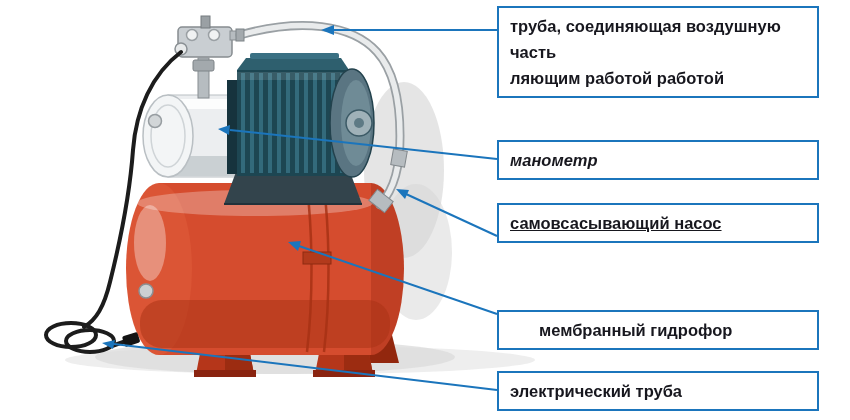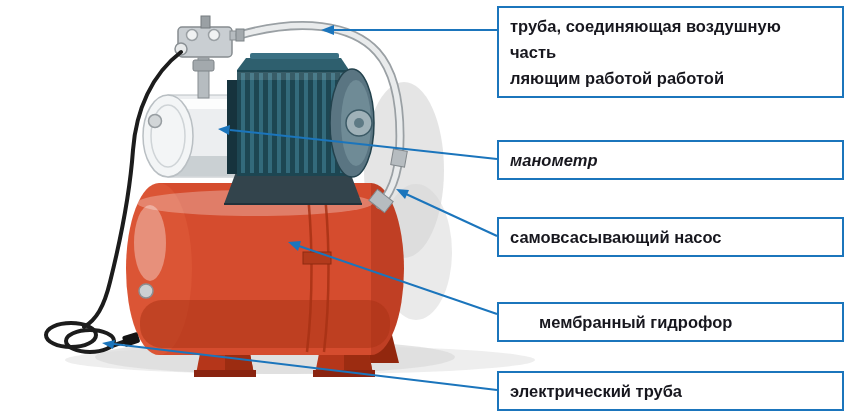--- a/index.html
+++ b/index.html
@@ -9,34 +9,34 @@
     position: relative;
     width: 850px;
     height: 420px;
     background: #ffffff;
     overflow: hidden;
   }
   .art { position: absolute; left: 0; top: 0; }
   .label-box {
     position: absolute;
     left: 497px;
-    width: 347px;
+    width: 322px;
     background: #ffffff;
     border: 2px solid #1b75bc;
     color: #17171e;
     font-weight: 700;
     font-size: 16.5px;
     line-height: 26px;
     padding: 5px 11px;
   }
   .label-box.single { line-height: 24px; padding: 6px 11px; }
   #box-pipe      { top: 6px;   }
   #box-manometer { top: 140px; font-style: italic; }
-  #box-pump      { top: 217px; }
-  #box-tank      { top: 302px; padding-left: 40px; }
+  #box-pump      { top: 203px; text-decoration: underline; }
+  #box-tank      { top: 310px; padding-left: 40px; }
   #box-cable     { top: 371px; }
 </style>
 </head>
 <body>
 
 <div class="stage">
 
   <svg class="art" width="850" height="420" viewBox="0 0 850 420">
 
     <g>

